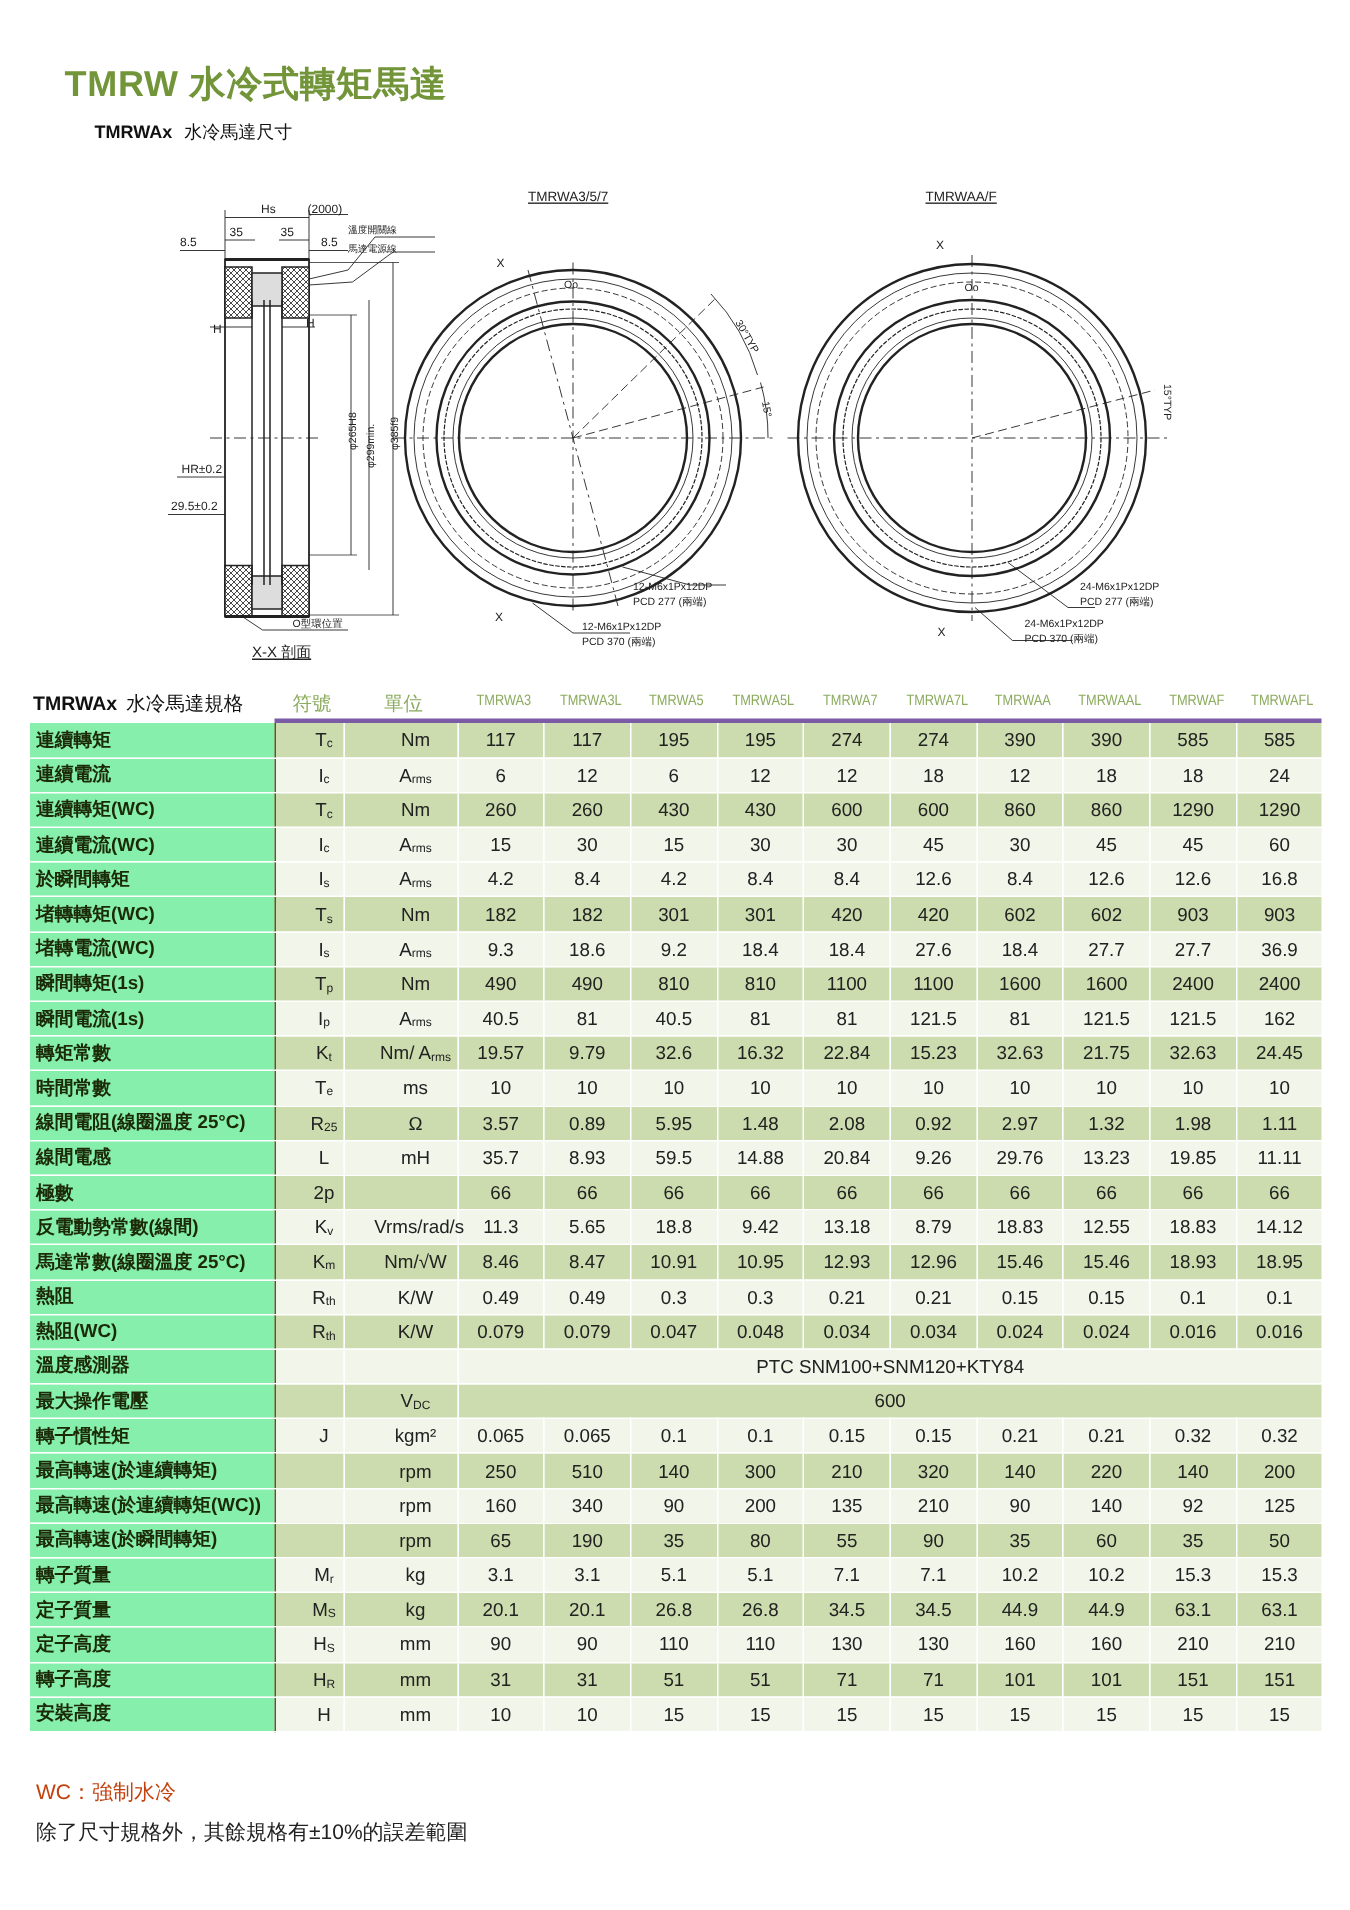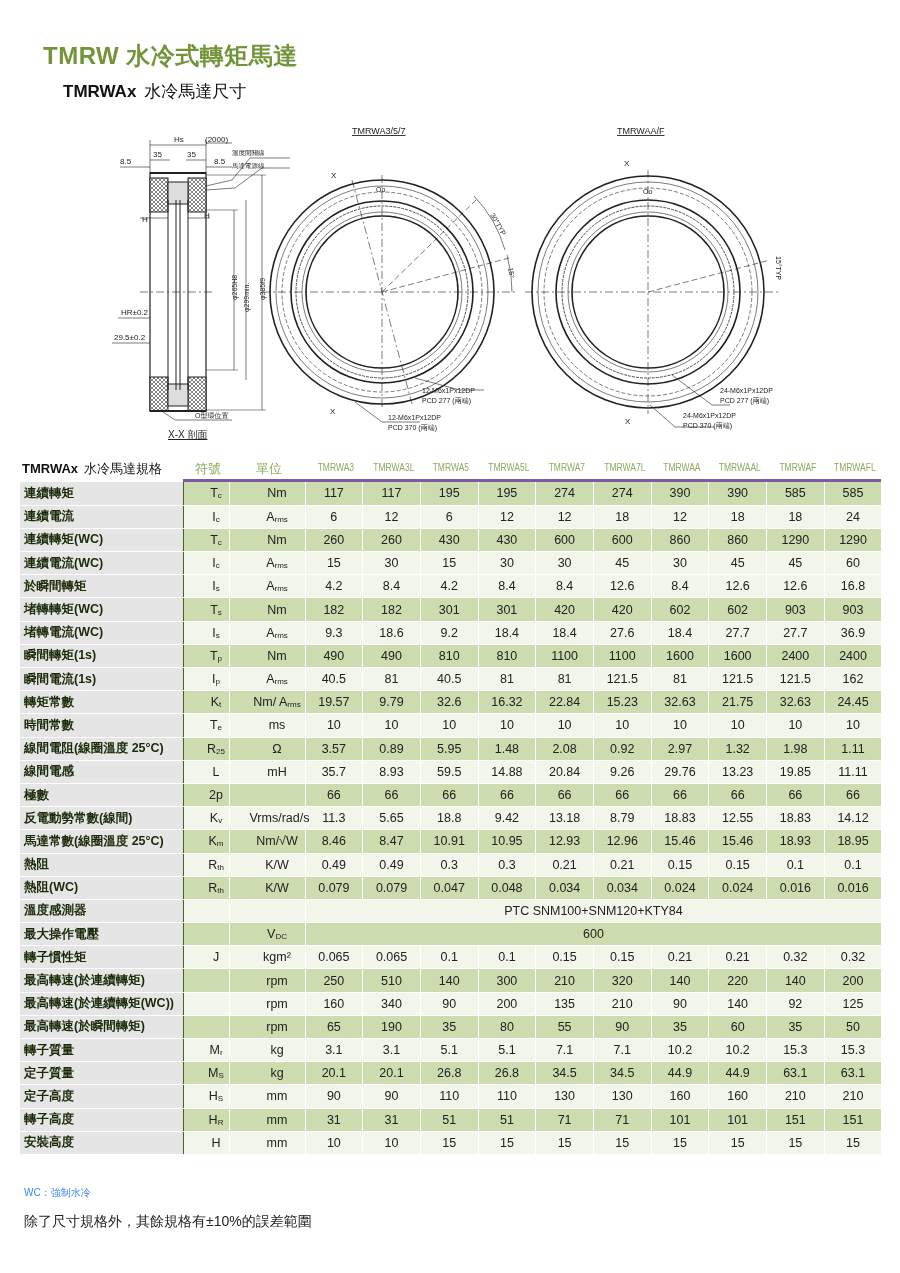--- a/index.html
+++ b/index.html
@@ -1,34 +1,34 @@
 <!DOCTYPE html>
 <html><head>
 <meta charset="utf-8">
 <style>
   * { box-sizing: border-box; margin: 0; padding: 0; }
   body { width: 900px; height: 1273px; background: #ffffff; font-family: "Liberation Sans", "DejaVu Sans", sans-serif; color: #222; position: relative; overflow: hidden; }
   .title { position: absolute; left: 43px; top: 40px; font-size: 24px; font-weight: bold; color: #73953a; letter-spacing: 0.5px; text-align: right; }
-  .subtitle { position: absolute; left: 63px; top: 80px; font-size: 17px; color: #111; }
+  .subtitle { position: absolute; left: 63px; top: 80px; font-size: 12px; color: #111; }
   .subtitle b { font-weight: bold; margin-right: 8px; }
   .drawing { position: absolute; left: 100px; top: 118px; width: 720px; height: 330px; }
   .spec-head { position: absolute; left: 22px; top: 458px; width: 860px; height: 22px; }
   .spec-head .tname { position: absolute; left: 0; top: 2px; font-size: 13px; color: #111; }
   .spec-head .tname b { margin-right: 6px; }
   .spec-head .hc { position: absolute; top: 2px; text-align: center; color: #8bab5e; font-size: 13px; }
   .spec-head .hm { position: absolute; top: 4px; text-align: center; color: #8bab5e; font-size: 10px; transform: scaleX(0.85); }
   .hline { position: absolute; left: 183px; top: 479px; width: 698px; height: 3px; background: #7b5aa6; }
   table.spec { position: absolute; left: 20px; top: 482px; width: 862px; border-collapse: collapse; table-layout: fixed; }
   table.spec td { height: 23.2px; font-size: 12.5px; text-align: center; border-right: 1px solid #ffffff; border-bottom: 1px solid #ffffff; padding: 0; white-space: nowrap; }
-  table.spec td.lab { text-align: left; padding-left: 4px; background: #e5e5e5; color: #1b2a08; font-weight: bold; font-size: 12.5px; border-right: 1px solid #45621e; }
+  table.spec td.lab { text-align: left; padding-left: 4px; background: #86efac; color: #1b2a08; font-weight: bold; font-size: 12.5px; border-right: 1px solid #45621e; }
   table.spec tr.odd td:not(.lab) { background: #ccdcae; }
   table.spec tr.even td:not(.lab) { background: #f1f5ea; }
   table.spec td.sym, table.spec td.unit { color: #222; padding-left: 20px; }
   sub { font-size: 8px; vertical-align: -1px; }
-  .note1 { position: absolute; left: 24px; top: 1186px; font-size: 10px; color: #3b82f6; }
+  .note1 { position: absolute; left: 24px; top: 1186px; font-size: 14px; color: #c2410c; }
   .note2 { position: absolute; left: 24px; top: 1213px; font-size: 14px; color: #222; }
   svg text { font-family: "Liberation Sans", sans-serif; }
 </style>
 </head>
 <body>
 
 <div class="title">TMRW  水冷式轉矩馬達</div>
 <div class="subtitle">
   <b>TMRWAx</b><span>水冷馬達尺寸</span>
 </div>

